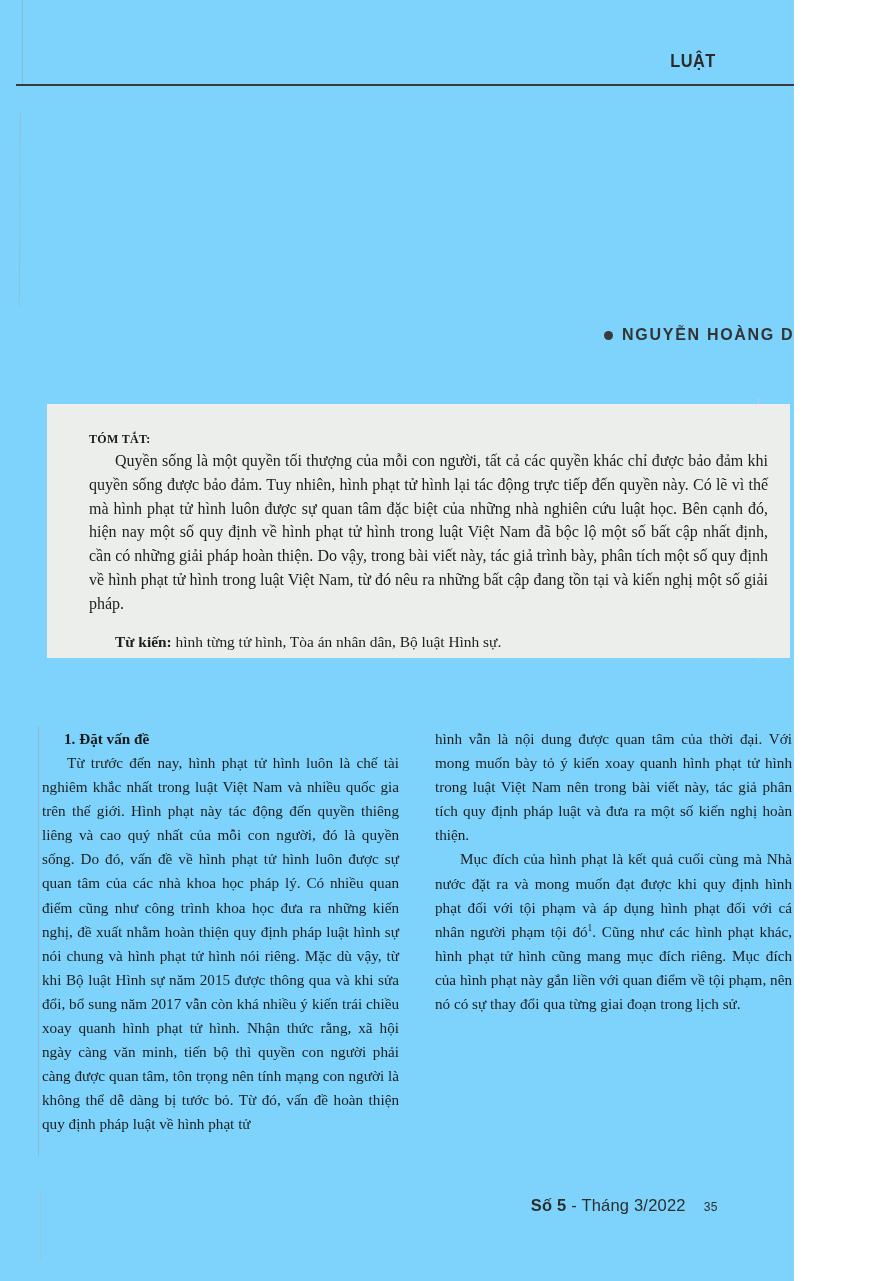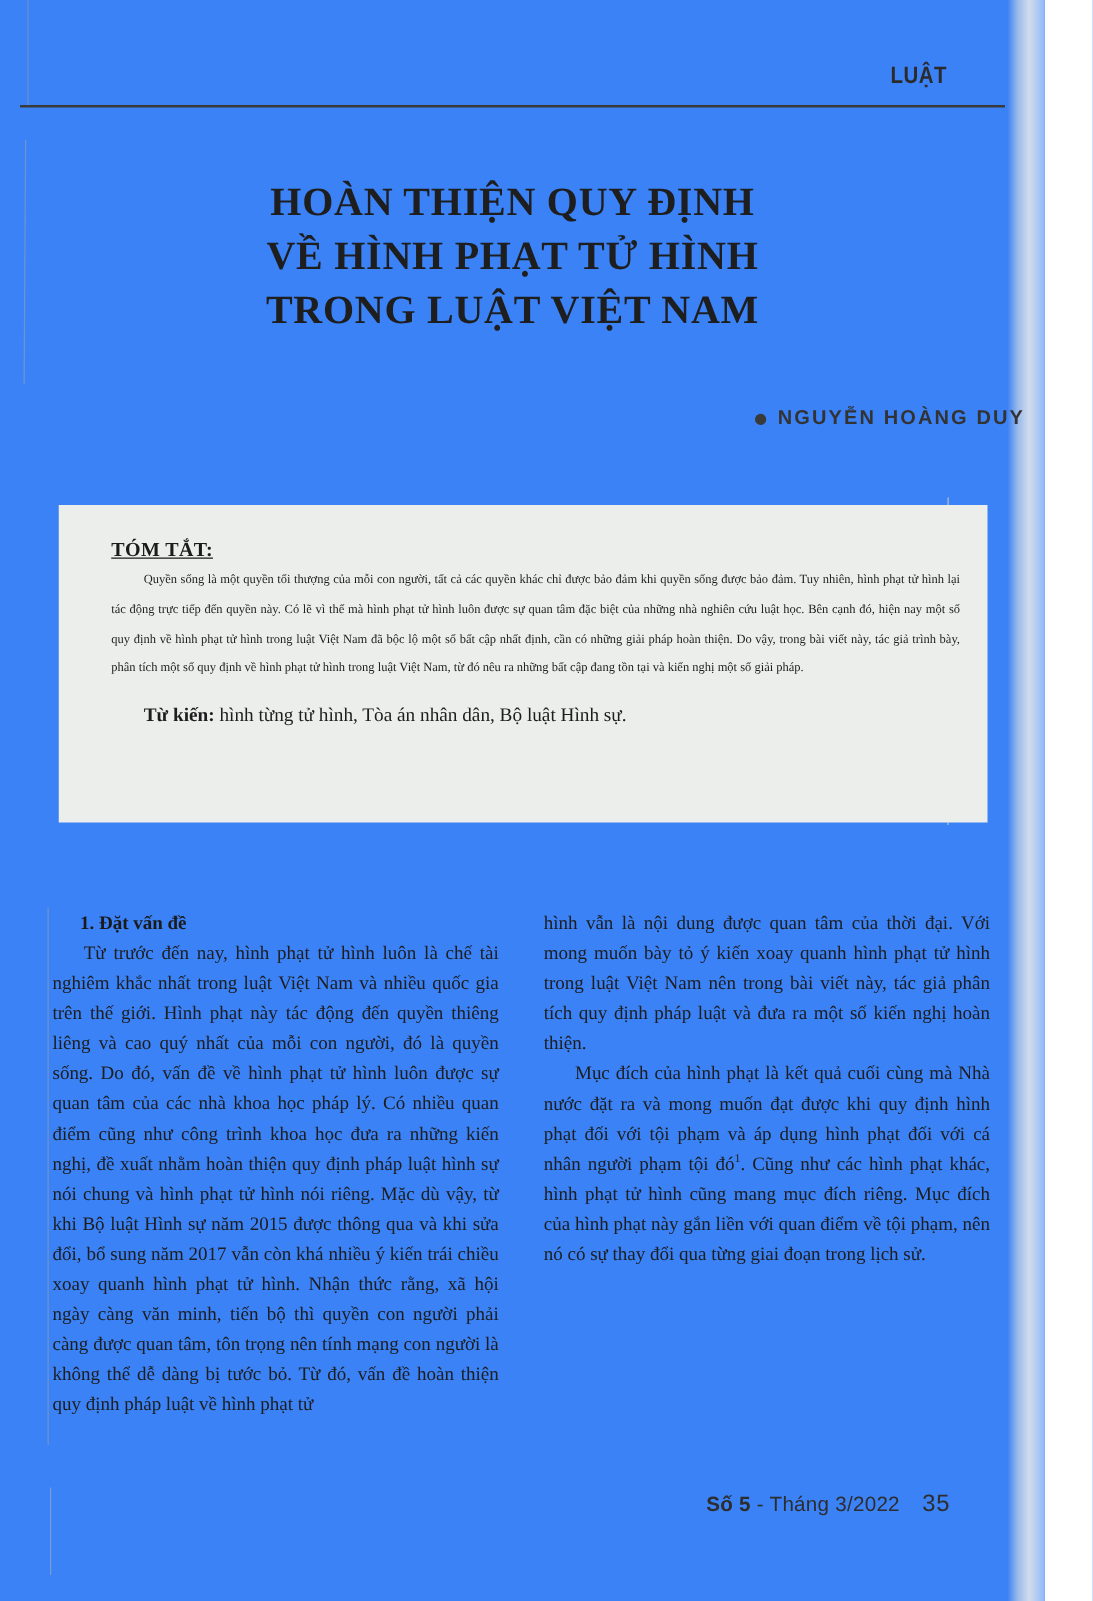--- a/index.html
+++ b/index.html
@@ -6,24 +6,25 @@
     margin: 0;
     padding: 0;
     background: #ffffff;
   }
   body {
     font-family: "Liberation Serif", "DejaVu Serif", serif;
     color: #1a1a1a;
   }
   .page {
     position: relative;
-    width: 836px;
+    width: 766px;
     height: 1281px;
-    background: #3b82f6;
+    background: #7dd3fc;
     overflow: hidden;
+    padding-left: 28px;
   }
 
   
   .scan-edge-right {
     position: absolute;
     top: 0;
     left: 806px;
     width: 36px;
     height: 1281px;
     background: linear-gradient(to right,
@@ -162,28 +163,27 @@
     top: 404px;
     width: 743px;
     height: 254px;
     background: #eceeec;
   }
   .abstract-inner {
     padding: 28px 22px 0 42px;
   }
   .abstract-label {
     font-weight: bold;
-    font-size: 16px;
+    font-size: 12px;
     letter-spacing: 0.3px;
     color: #1b1b1b;
     margin: 0 0 2px 0;
-    text-decoration: underline;
   }
   .abstract-body {
-    font-size: 10px;
+    font-size: 16px;
     line-height: 23.8px;
     text-align: justify;
     text-indent: 26px;
     color: #1d1d1d;
     margin: 0;
   }
   .keywords {
     font-size: 15.4px;
     line-height: 23.8px;
     text-indent: 26px;
@@ -238,46 +238,41 @@
     align-items: baseline;
     font-family: "Liberation Sans", "DejaVu Sans", sans-serif;
     color: #2d2d2d;
   }
   .footer-issue {
     font-size: 16.5px;
     letter-spacing: 0.2px;
   }
   .footer-issue b { font-weight: bold; }
   .footer-page {
-    font-size: 19px;
+    font-size: 12px;
     margin-left: 18px;
     letter-spacing: 0.5px;
   }
 </style>
 </head>
 <body>
 
 <div class="page">
 
   <div class="scan-edge-right"></div>
   <div class="scan-edge-right2"></div>
   <div class="scan-line-tl"></div>
   <div class="scan-line-left"></div>
   <div class="scan-line-body"></div>
   <div class="scan-line-body2"></div>
   <div class="scan-line-mid"></div>
 
   <div class="running-head">LUẬT</div>
   <div class="head-rule"></div>
 
-  <div class="title-block">
-    <div class="title-line">HOÀN THIỆN QUY ĐỊNH</div>
-    <div class="title-line">VỀ HÌNH PHẠT TỬ HÌNH</div>
-    <div class="title-line">TRONG LUẬT VIỆT NAM</div>
-  </div>
 
   <div class="author-row">
     <span class="author-bullet"></span>
     <span class="author-name">NGUYỄN HOÀNG DUY</span>
   </div>
 
   <div class="abstract-box">
     <div class="abstract-inner">
       <p class="abstract-label">TÓM TẮT:</p>
       <p class="abstract-body">Quyền sống là một quyền tối thượng của mỗi con người, tất cả các quyền khác chỉ được bảo đảm khi quyền sống được bảo đảm. Tuy nhiên, hình phạt tử hình lại tác động trực tiếp đến quyền này. Có lẽ vì thế mà hình phạt tử hình luôn được sự quan tâm đặc biệt của những nhà nghiên cứu luật học. Bên cạnh đó, hiện nay một số quy định về hình phạt tử hình trong luật Việt Nam đã bộc lộ một số bất cập nhất định, cần có những giải pháp hoàn thiện. Do vậy, trong bài viết này, tác giả trình bày, phân tích một số quy định về hình phạt tử hình trong luật Việt Nam, từ đó nêu ra những bất cập đang tồn tại và kiến nghị một số giải pháp.</p>

